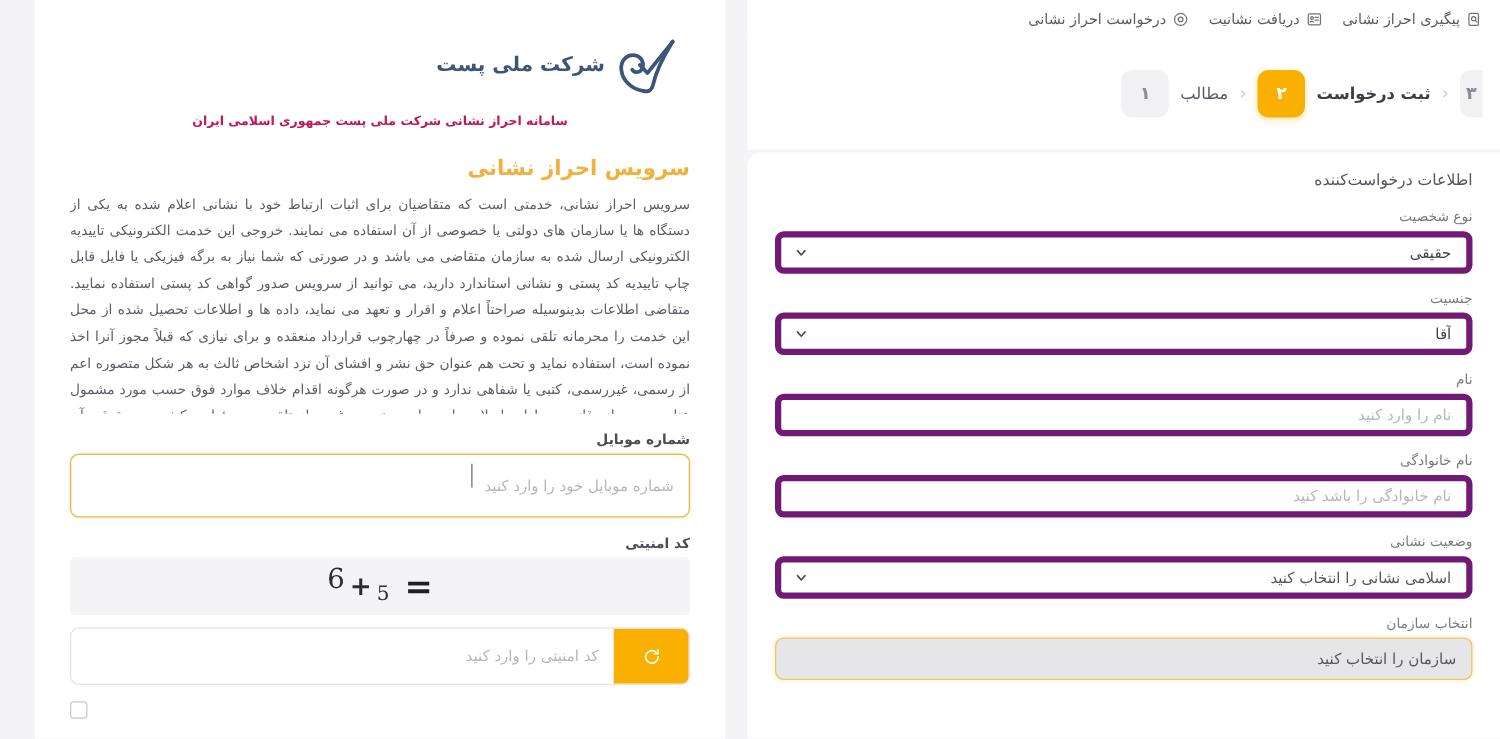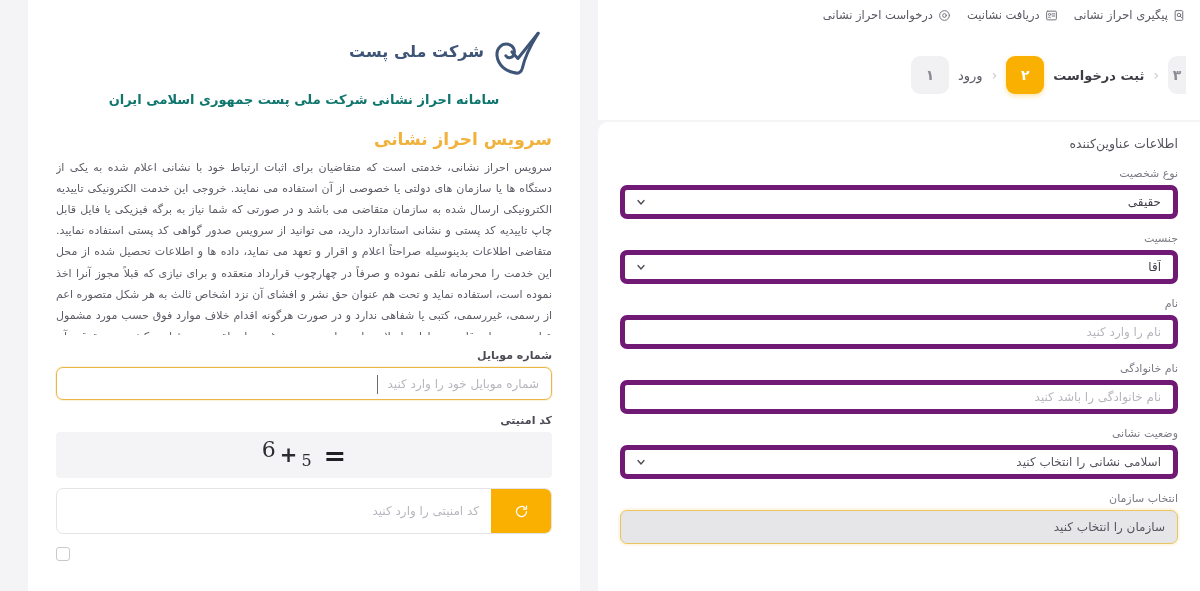--- a/index.html
+++ b/index.html
@@ -200,22 +200,22 @@
   .brand-mark svg { width: 100%; height: 100%; display: block; }
   .brand-name {
     font-size: 16px;
     color: #3f5578;
     font-weight: 700;
     letter-spacing: .2px;
     margin-top: -4px;
   }
   .brand-sub {
     text-align: center;
-    font-size: 13px;
-    color: #0f766e;
+    font-size: 10px;
+    color: #be185d;
     font-weight: 700;
     margin-top: 16px;
     letter-spacing: .1px;
   }
   .svc-title {
     text-align: right;
     font-size: 17px;
     color: #f0b23c;
     font-weight: 700;
     margin-top: 22px;
@@ -236,21 +236,21 @@
     font-size: 11px;
     color: #4b4b55;
     font-weight: 700;
     text-align: right;
     margin-bottom: 5px;
     display: block;
   }
   .lcontrol {
     position: relative;
     width: 100%;
-    height: 33px;
+    height: 51px;
     border-radius: 7px;
     border: 1px solid #e4e4e8;
     background: #fff;
     display: flex;
     align-items: center;
     padding: 0 12px;
   }
   .lcontrol.focused {
     border: 1.6px solid #eab747;
     box-shadow: 0 0 0 1px rgba(234,183,71,.18);
@@ -394,30 +394,30 @@
         <span class="step-sep">‹</span>
 
         <div class="step">
           <span class="step-label active">ثبت درخواست</span>
           <div class="step-badge active">۲</div>
         </div>
 
         <span class="step-sep">‹</span>
 
         <div class="step">
-          <span class="step-label">ورود</span>
+          <span class="step-label">مطالب</span>
           <div class="step-badge">۱</div>
         </div>
 
       </div>
     </div>
 
     <div class="form-card">
 
-      <div class="section-title">اطلاعات عناوین‌کننده</div>
+      <div class="section-title">اطلاعات درخواست‌کننده</div>
 
       <div class="field">
         <span class="field-label">نوع شخصیت</span>
         <div class="control select">
           <span class="chev">
             <svg viewBox="0 0 24 24" fill="none" stroke="currentColor" stroke-width="2.6" stroke-linecap="round" stroke-linejoin="round">
                 <polyline points="6 9 12 16 18 9"></polyline>
               </svg>
           </span>
           <span class="val">حقیقی</span>

